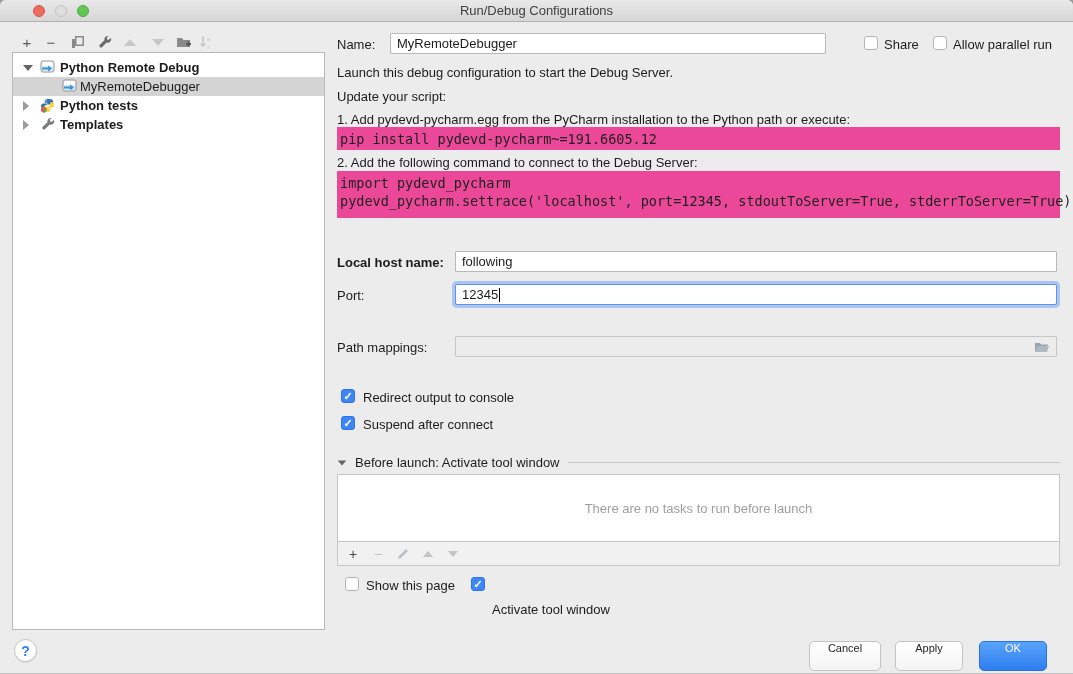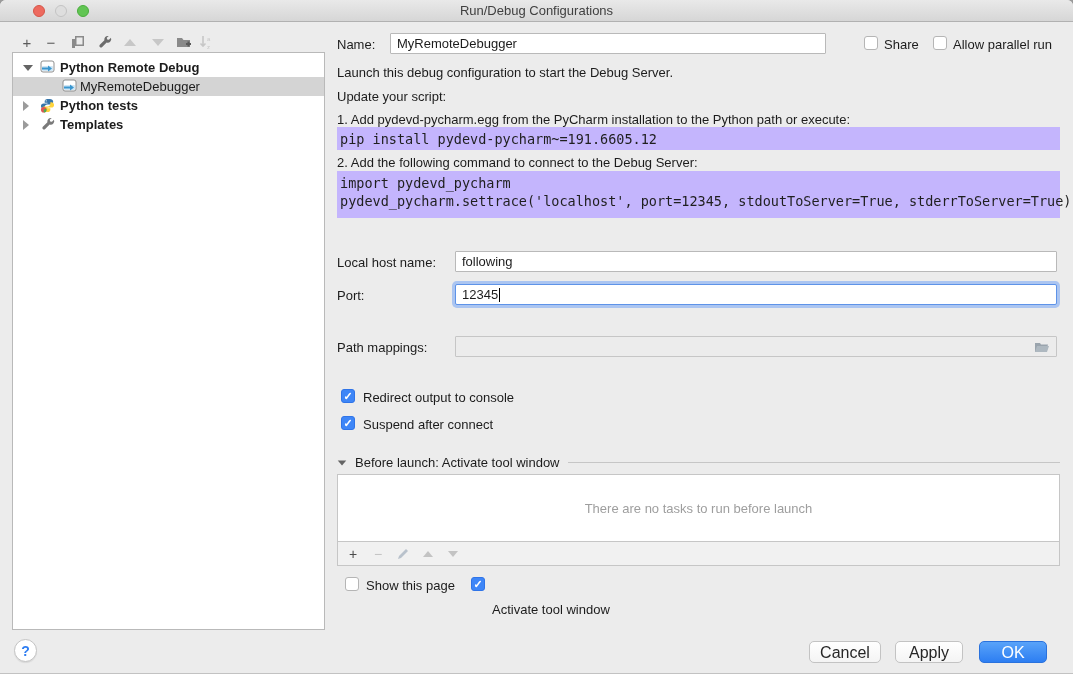--- a/index.html
+++ b/index.html
@@ -40,21 +40,21 @@
   
   .lbl { position:absolute; white-space:nowrap; }
   .field {
     position:absolute; background:#fff; border:1px solid #b9b9b9; border-radius:1px;
     font-size:13px; padding:2px 6px; color:#1c1c1c; display:flex; align-items:center;
   }
   .field.focused { border:1px solid #5e93e8; box-shadow:0 0 0 3px rgba(118,166,245,.55); border-radius:2px; }
   .field.empty { background:#ececec; border:1px solid #c6c6c6; }
   .caret { display:inline-block; width:1px; height:14px; background:#000; margin-left:1px; }
   .codeblock {
-    position:absolute; left:337px; width:723px; background:#c4b5fd;
+    position:absolute; left:337px; width:723px; background:#ec4899;
     font-family:"DejaVu Sans Mono", monospace; font-size:13.5px; color:#1f1f1f;
     padding:3px 3px; line-height:18px; white-space:pre;
   }
   .cb { position:absolute; width:14px; height:14px; border-radius:3px; background:#fff; border:1px solid #b5b5b5; }
   .cb.checked { background:#3e86f7; border:1px solid #2f74e8; color:#fff; font-size:11px; font-weight:bold; text-align:center; line-height:13px; }
   
   .bl-header { position:absolute; left:337px; top:455px; width:723px; display:flex; align-items:center; }
   .bl-rule { flex:1; border-top:1px solid #c6c6c6; margin-left:8px; }
   .tasksbox {
     position:absolute; left:337px; top:474px; width:723px; height:68px;
@@ -69,23 +69,23 @@
   .tasksbar .ic.disabled { color:#c3c3c3; }
   .mini-tri-up { width:0;height:0;border-left:5px solid transparent;border-right:5px solid transparent;border-bottom:6px solid #c3c3c3; }
   .mini-tri-down { width:0;height:0;border-left:5px solid transparent;border-right:5px solid transparent;border-top:6px solid #c3c3c3; }
   
   .helpbtn {
     position:absolute; left:14px; top:639px; width:23px; height:23px; border-radius:50%;
     background:#fff; border:1px solid #c4c4c4; color:#2f7ef2; font-weight:bold; font-size:14px;
     display:flex; align-items:center; justify-content:center; box-shadow:0 1px 1px rgba(0,0,0,.08);
   }
   .btn {
-    position:absolute; top:641px; height:22px; background:linear-gradient(#ffffff,#f4f4f4);
-    border:1px solid #c3c3c3; border-radius:5px; font-size:16px; color:#262626;
-    display:flex; align-items:flex-end; justify-content:center;
+    position:absolute; top:641px; height:30px; background:linear-gradient(#ffffff,#f4f4f4);
+    border:1px solid #c3c3c3; border-radius:5px; font-size:11px; color:#262626;
+    display:flex; align-items:flex-start; justify-content:center;
   }
   .btn.primary { background:linear-gradient(#59a3f9,#2d7ef2); border:1px solid #2a72dd; color:#fff; }
   svg { display:block; }
 </style>
 </head>
 <body>
 
 <div class="window">
 
   <div class="titlebar">
@@ -187,21 +187,21 @@
   <div class="lbl" style="left:953px; top:37px;">Allow parallel run</div>
 
   <div class="lbl" style="left:337px; top:65px;">Launch this debug configuration to start the Debug Server.</div>
   <div class="lbl" style="left:337px; top:89px;">Update your script:</div>
   <div class="lbl" style="left:337px; top:112px;">1. Add pydevd-pycharm.egg from the PyCharm installation to the Python path or execute:</div>
   <div class="codeblock" style="top:127px; height:23px;"><span>pip install pydevd-pycharm~=191.6605.12</span></div>
   <div class="lbl" style="left:337px; top:155px;">2. Add the following command to connect to the Debug Server:</div>
   <div class="codeblock" style="top:171px; height:47px;"><span>import pydevd_pycharm</span>
 <span>pydevd_pycharm.settrace('localhost', port=12345, stdoutToServer=True, stderrToServer=True)</span></div>
 
-  <div class="lbl" style="left:337px; top:255px;">Local host name:</div>
+  <div class="lbl" style="left:337px; top:255px;font-weight:bold;">Local host name:</div>
   <div class="field" style="left:455px; top:251px; width:602px; height:21px;">
     <span>following</span>
   </div>
 
   <div class="lbl" style="left:337px; top:288px;">Port:</div>
   <div class="field focused" style="left:455px; top:284px; width:602px; height:21px;">
     <span>12345</span>
       <span class="caret"></span>
   </div>
 

